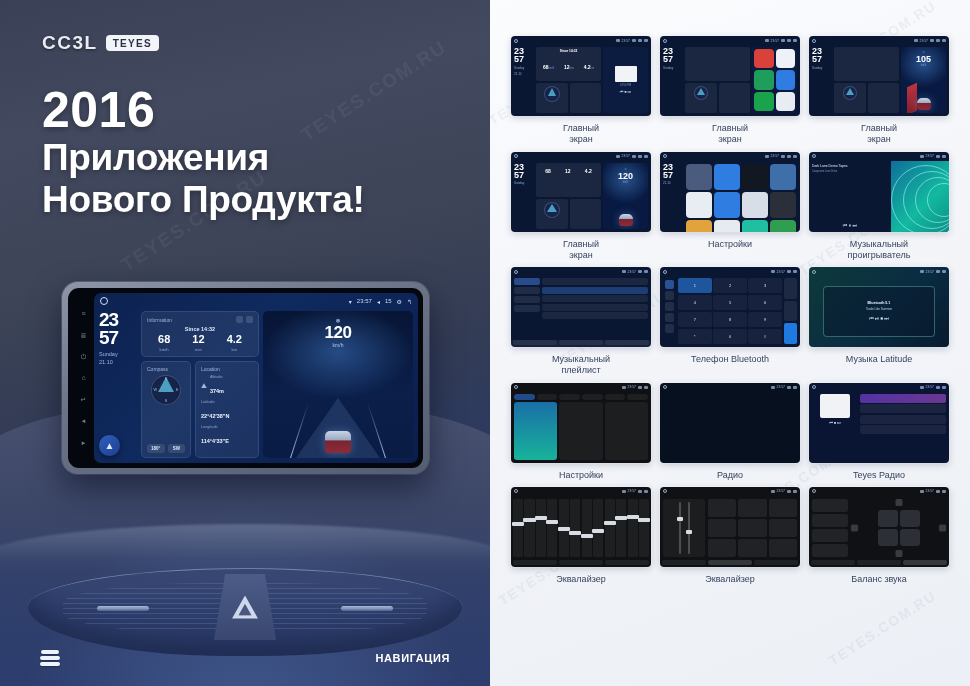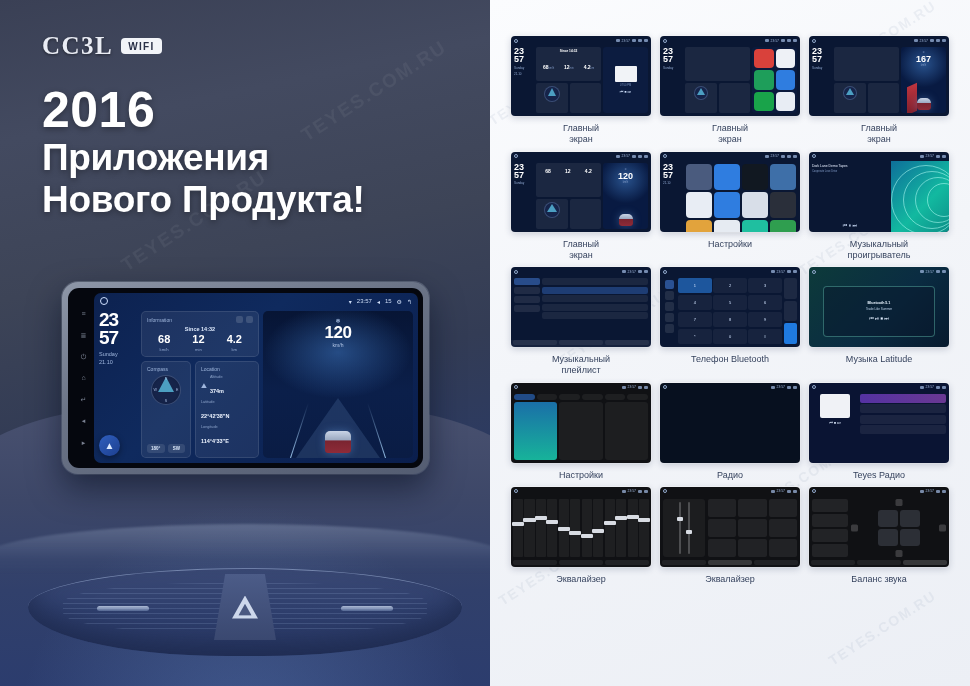--- a/index.html
+++ b/index.html
@@ -18,22 +18,22 @@
       linear-gradient(168deg, #3a4055 0%, #434a60 18%, #3d4457 38%, #333c55 55%, #2b3a63 72%, #24427c 86%, #1d3a73 100%);
   }
   .hero-wm {
     position: absolute; color: rgba(255,255,255,0.055);
     font-size: 19px; letter-spacing: 2px; font-weight: 700;
     transform: rotate(-33deg); white-space: nowrap; pointer-events: none;
   }
 
   .brandbar { position: absolute; left: 42px; top: 32px; display: flex; align-items: center; gap: 8px; }
   .brand-word {
-    font-size: 25px; font-weight: 700; letter-spacing: 1.5px;
-    color: #e9ecf4; text-shadow: 0 1px 3px rgba(0,0,0,.5); font-family: Liberation Serif, serif;
+    font-size: 19px; font-weight: 700; letter-spacing: 1.5px;
+    color: #e9ecf4; text-shadow: 0 1px 3px rgba(0,0,0,.5);
   }
   .brand-badge {
     background: #f2f4f8; color: #2a3047; font-size: 10px; font-weight: 700;
     letter-spacing: 1.3px; padding: 3px 7px 2px; border-radius: 4px;
   }
 
   .headline { position: absolute; left: 42px; top: 84px; }
   .headline .yr {
     font-size: 50px; font-weight: 700; color: #fff; line-height: 1.06;
     letter-spacing: 0.5px; text-shadow: 0 2px 6px rgba(0,0,0,.35);
@@ -332,21 +332,21 @@
 <div class="page">
 
   <section class="hero">
     <div class="hero-wm" style="left:110px; top:210px;">TEYES.COM.RU</div>
     <div class="hero-wm" style="left:290px; top:80px;">TEYES.COM.RU</div>
     <div class="hero-wm" style="left:30px; top:560px;">TEYES.COM.RU</div>
     <div class="hero-wm" style="left:250px; top:620px;">TEYES.COM.RU</div>
 
     <div class="brandbar">
       <span class="brand-word">CC3L</span>
-      <span class="brand-badge">WIFI</span>
+      <span class="brand-badge">TEYES</span>
     </div>
 
     <div class="headline">
       <div class="yr">2016</div>
       <div class="l1">Приложения</div>
       <div class="l2">Нового Продукта!</div>
     </div>
 
     <div class="car">
       <div class="car-body"></div>
@@ -464,20 +464,28 @@
               <span class="road"></span>
               <span class="road-l"></span>
               <span class="road-r"></span>
               <span class="mini-car"></span>
             </div>
           </div>
         </div>
       </div>
     </div>
 
+    <div class="bottombar">
+      <span class="stack-ico">
+          <i></i>
+          <i></i>
+          <i></i>
+        </span>
+      <span class="nav-label">НАВИГАЦИЯ</span>
+    </div>
   </section>
 
   <section class="gallery">
     <div class="g-wm" style="left:-10px; top:80px;">TEYES.COM.RU</div>
     <div class="g-wm" style="left:330px; top:30px;">TEYES.COM.RU</div>
     <div class="g-wm" style="left:300px; top:230px;">TEYES.COM.RU</div>
     <div class="g-wm" style="left:60px; top:320px;">TEYES.COM.RU</div>
     <div class="g-wm" style="left:250px; top:470px;">TEYES.COM.RU</div>
     <div class="g-wm" style="left:0px; top:560px;">TEYES.COM.RU</div>
     <div class="g-wm" style="left:330px; top:620px;">TEYES.COM.RU</div>
@@ -595,21 +603,21 @@
                 <div class="t-box">
                     <div class="compass-dial" style="width:14px;height:14px;margin:1px auto">
                       <span class="compass-cone" style="border-left-width:4px;border-right-width:4px;border-bottom-width:7px"></span>
                     </div>
                   </div>
                 <div class="t-box"></div>
               </div>
             </div>
             <div class="t-right t-road" style="align-items:center;display:flex;flex-direction:column;justify-content:flex-start;padding-top:4px">
               <span class="t-lbl">❄</span>
-              <span style="font-size:9px;color:#fff;font-weight:700">167</span>
+              <span style="font-size:9px;color:#fff;font-weight:700">105</span>
               <span class="t-lbl">km/h</span>
               <span style="position:absolute;bottom:0;left:6px;width:10px;height:28px;background:linear-gradient(200deg,#c0353f,#7d1f2b);transform:skewY(-24deg)"></span>
               <span class="mini-car" style="width:14px;height:12px;bottom:3px"></span>
             </div>
           </div>
         </div>
         <div class="g-cap" style="white-space:pre-line">Главный
 экран</div>
       </div>
     </div>

